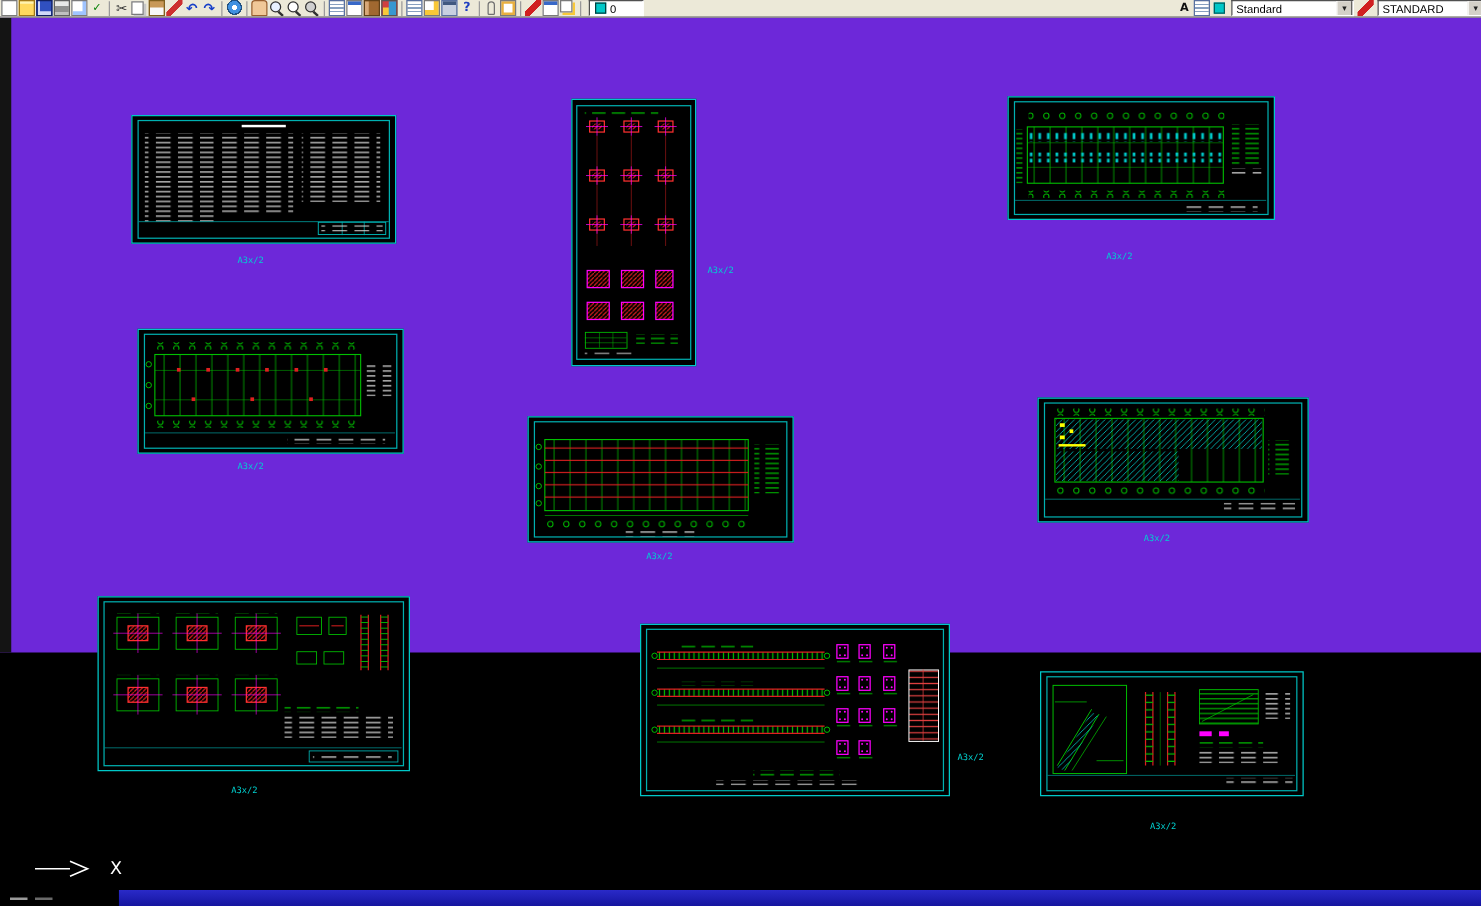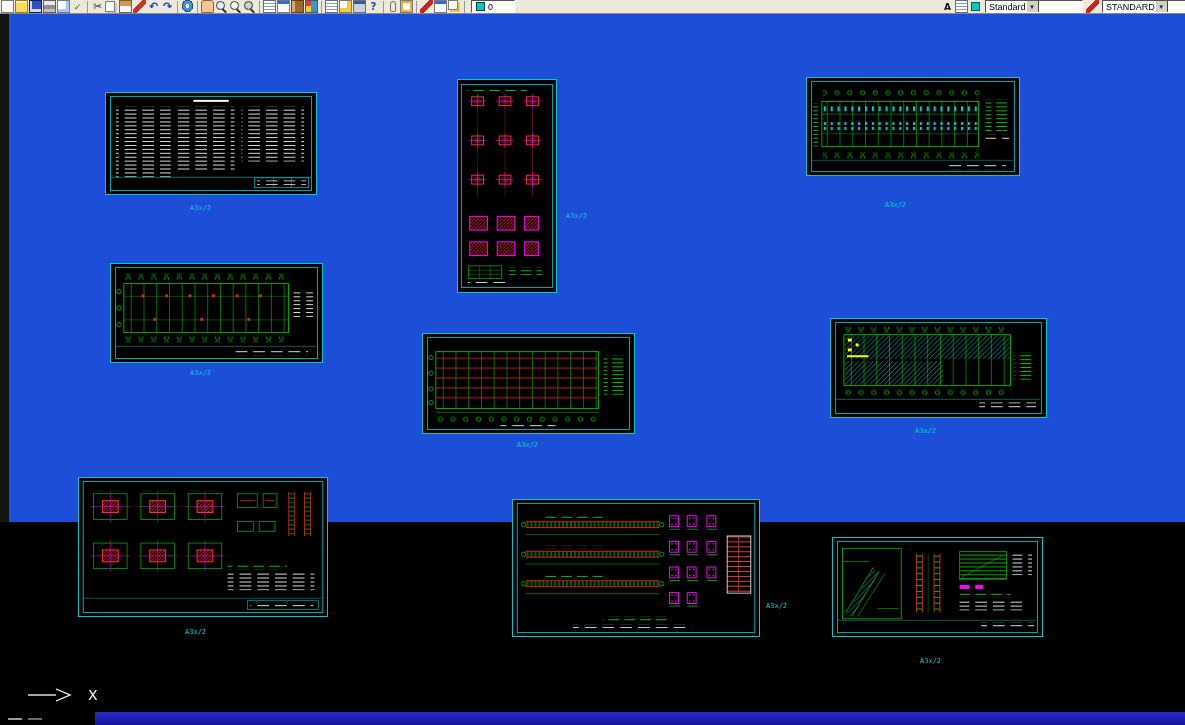--- a/index.html
+++ b/index.html
@@ -44,26 +44,26 @@
   .ic-blocked{background:#fff;border:1px solid #7a7a7a;box-shadow:inset 0 0 0 2px #e8b040}
   .ic-pencil,.ic-dimpencil{background:linear-gradient(135deg,transparent 36%,#d02020 36%,#d02020 64%,transparent 64%)}
   .ic-layers{background:#fff;border:1px solid #7a7a7a;box-shadow:2px 2px 0 #f8c838;width:10px;height:10px;margin:0 3px 3px 0}
   .ic-colorsq{background:#00c8c8;border:1px solid #006060;width:9px;height:9px;margin:2px}
   .ic-styleA{color:#101010}
   .layerbox{height:13px;box-sizing:border-box;background:#fff;border:1px solid;border-color:#505050 #fff #fff #505050;
     display:flex;align-items:center;gap:3px;padding:0 4px;font:9px "Liberation Sans",sans-serif;min-width:44px;margin:0 3px;flex:none}
   .layerswatch{width:7px;height:7px;background:#00c8c8;border:1px solid #004040;flex:none}
   .combo{height:13px;box-sizing:border-box;background:#fff;border:1px solid;border-color:#505050 #fff #fff #505050;
     display:flex;align-items:center;font:9px "Liberation Sans",sans-serif;padding-left:3px;width:98px;
-    margin:0 2px;flex:none;overflow:hidden;white-space:nowrap}
+    justify-content:space-between;margin:0 2px;flex:none;overflow:hidden;white-space:nowrap}
   .combo2{width:86px;margin-right:-4px}
   .carrow{width:11px;height:11px;background:#d4d0c8;border:1px solid;border-color:#fff #404040 #404040 #fff;
     font-size:7px;display:flex;align-items:center;justify-content:center;color:#202020;flex:none}
   
-  .canvas{position:absolute;left:0;top:14px;width:1185px;height:508px;background:#1d4ed8;z-index:1}
+  .canvas{position:absolute;left:0;top:14px;width:1185px;height:508px;background:#6d28d9;z-index:1}
   .canvas::before{content:"";position:absolute;left:0;top:0;bottom:0;width:9px;background:#141414}
   .sheet{position:absolute;border:1px solid #00c8c8;background:#000;box-sizing:border-box}
   .sheet svg{display:block;width:100%;height:100%}
   .sheet-label{position:absolute;color:#00d0d0;font:7px "DejaVu Sans Mono",monospace;letter-spacing:0;white-space:nowrap}
   .ucs{position:absolute;left:26px;top:668px;display:flex;align-items:center;gap:14px}
   .ucs-x{color:#fff;font:14px "DejaVu Sans",sans-serif}
   
   .bottombar{position:absolute;left:0;bottom:0;width:1185px;height:13px;display:flex;z-index:5}
   .cmdstub{width:95px;height:13px;background:#000;position:relative;flex:none}
   .cmdstub::after{content:"";position:absolute;left:8px;top:6px;width:14px;height:2px;background:#9a9a9a;

